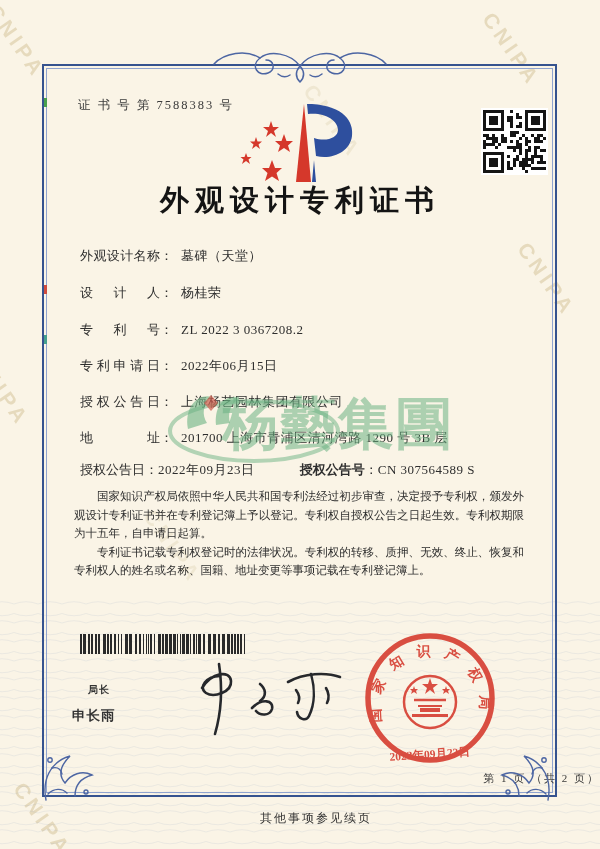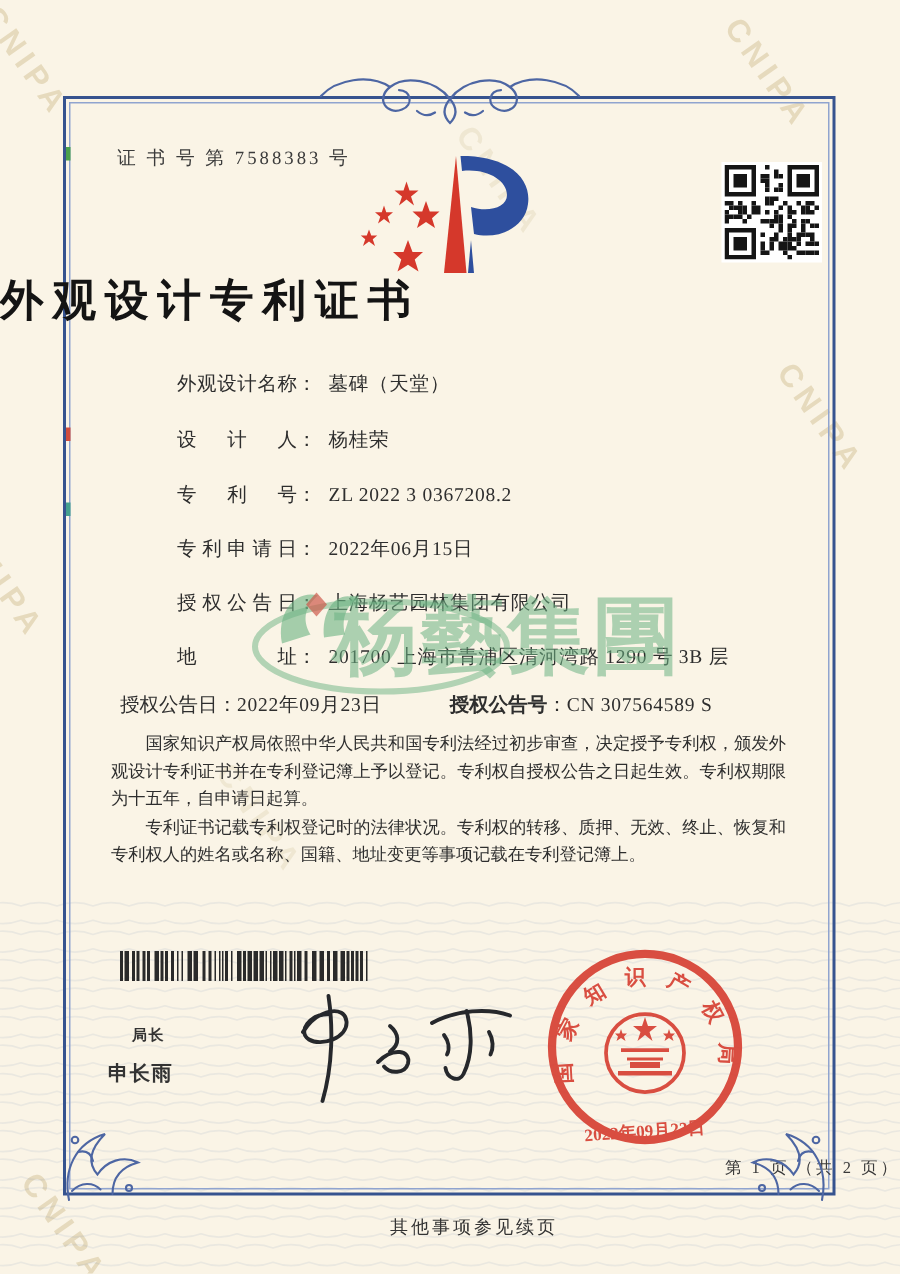--- a/index.html
+++ b/index.html
@@ -28,25 +28,25 @@
   }
   .frame-inner{
     position:absolute;left:2px;top:2px;right:2px;bottom:2px;
     border:1px solid #90a4cf;
   }
   .content{left:0;top:0;width:488px;height:849px;z-index:3;}
   .cert-no{left:78px;top:97px;font-size:12.5px;letter-spacing:2px;color:#3b3b3b;}
   .qr{left:481px;top:108px;width:63px;height:63px;background:#fff;padding:2px;}
   .logo{left:232px;top:98px;}
   .title{
-    left:0;top:181px;width:600px;text-align:left;
+    left:0;top:181px;width:600px;text-align:center;
     font-size:29px;font-weight:700;letter-spacing:6px;color:#141414;
   }
   .frow{position:absolute;left:80px;width:445px;font-size:13px;color:#2e2e2e;white-space:nowrap;}
-  .flabel{display:inline-block;width:80px;text-align-last:justify;text-align:justify;margin-left:38px;}
+  .flabel{display:inline-block;width:80px;text-align-last:justify;text-align:justify;}
   .fcolon{margin-right:8px;}
   .fval{letter-spacing:0.5px;text-align:center;}
   .r1{top:247px}.r2{top:284px}.r3{top:321px}.r4{top:357px}.r5{top:393px}.r6{top:429px}.r7{top:461px}
   .grant2{margin-left:42px;font-weight:bold;}
   .paras{left:74px;top:487px;width:450px;font-size:11.5px;line-height:18.5px;text-align:justify;color:#2e2e2e;}
   .paras p{margin:0;text-indent:2em;}
   .barcode{left:80px;top:634px;width:168px;height:20px;}
   .sig-title{left:88px;top:683px;font-family:"Liberation Sans","DejaVu Sans",sans-serif;font-size:10px;font-weight:600;color:#333;letter-spacing:1px;}
   .sig-name{left:72px;top:707px;font-family:"Liberation Sans","DejaVu Sans",sans-serif;font-size:13.5px;font-weight:600;color:#333;letter-spacing:1px;}
   .signature{left:168px;top:656px;z-index:5;}

